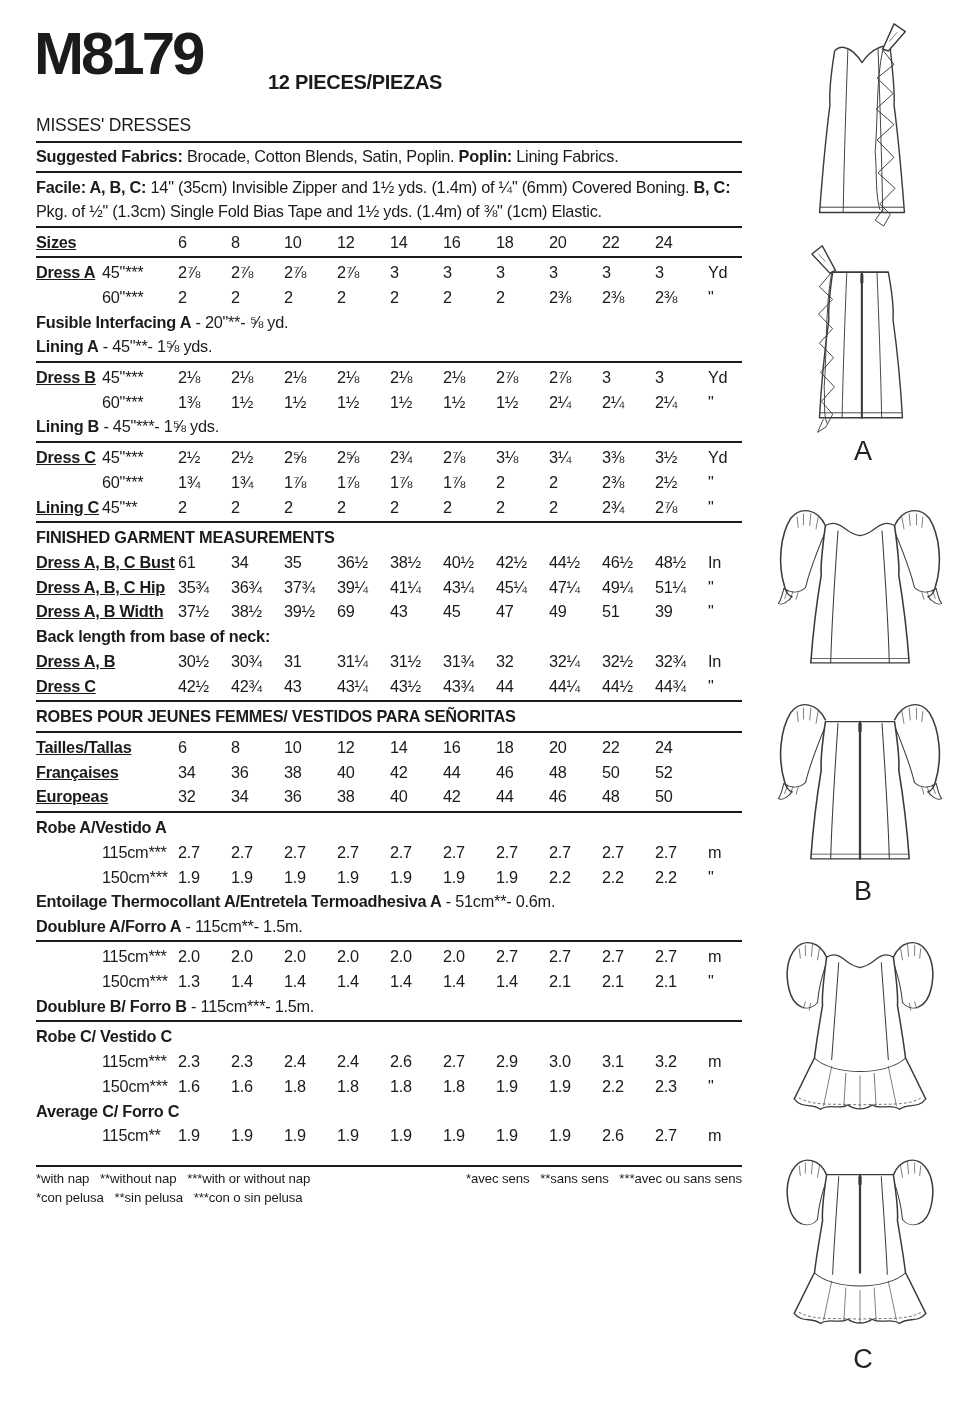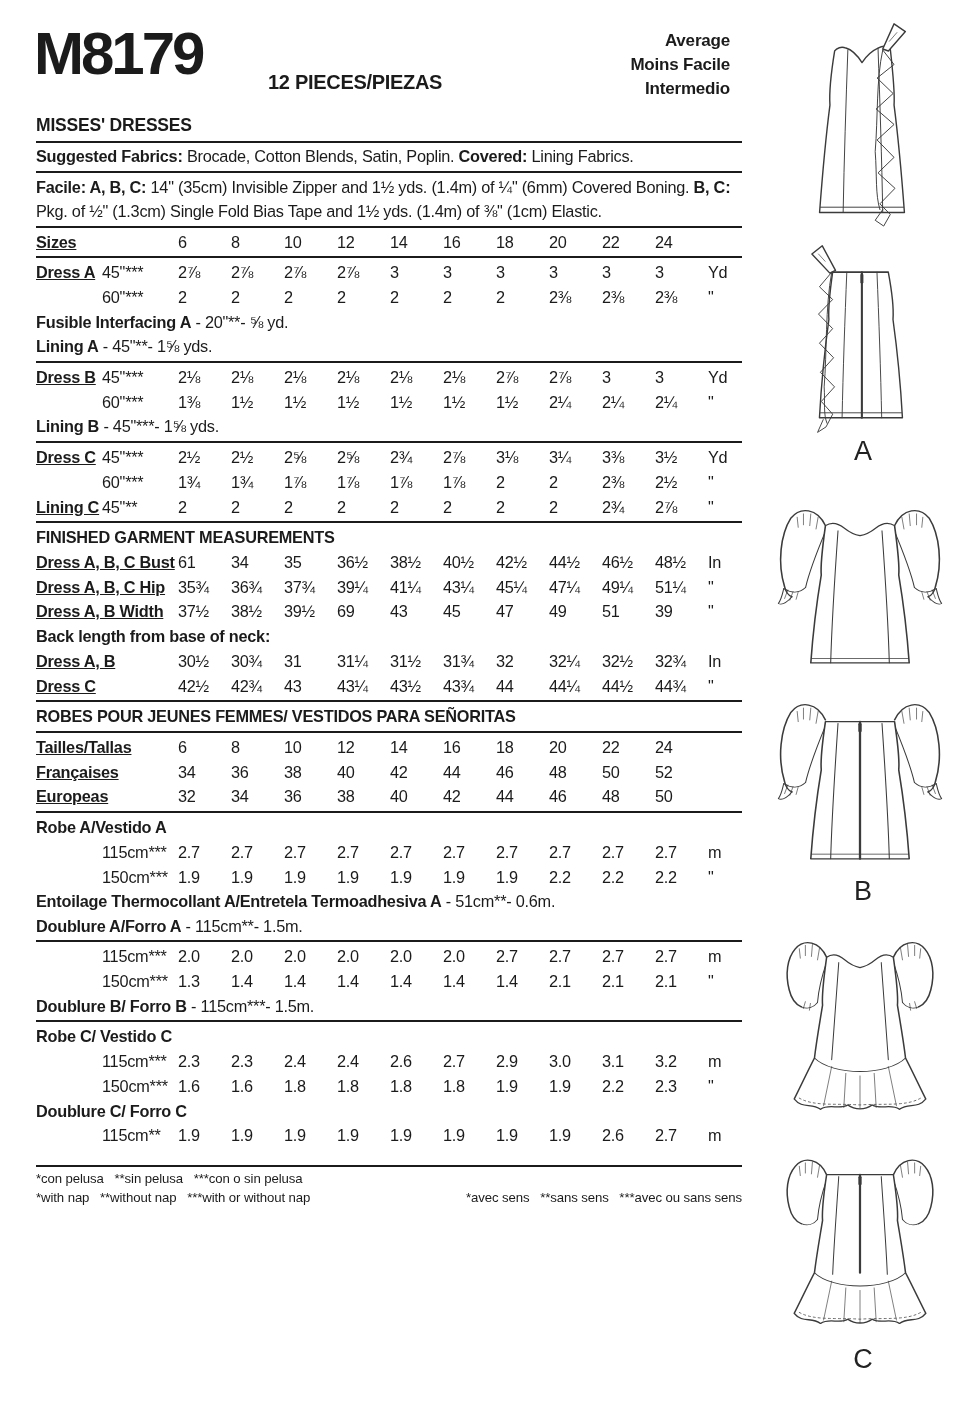--- a/index.html
+++ b/index.html
@@ -7,21 +7,21 @@
   body {
     width: 960px; height: 1402px; position: relative; overflow: hidden;
     font-family: "Liberation Sans", "DejaVu Sans", sans-serif;
     color: #1b1b1b;
   }
   .main { position: absolute; left: 36px; top: 12px; width: 706px; margin-top: 13px; }
   .topline { position: relative; height: 90px; }
   .pnum { position: absolute; left: -2px; top: -6px; font-size: 60px; font-weight: 800; letter-spacing: -3px; }
   .pieces { position: absolute; left: 232px; top: 46px; font-size: 20px; font-weight: 700; letter-spacing: -0.3px; }
   .difficulty { position: absolute; right: 12px; top: 4px; text-align: right; font-weight: 700; font-size: 17px; line-height: 24px; letter-spacing: -0.2px; }
-  .category { font-size: 17.5px; font-weight: 700; letter-spacing: -0.2px; padding-bottom: 5px; border-bottom: 2.4px solid #1b1b1b; }
+  .category { font-size: 17.5px; font-weight: 400; letter-spacing: -0.2px; padding-bottom: 5px; border-bottom: 2.4px solid #1b1b1b; }
   .lines { padding-top: 1px; }
   .seg { font-size: 16.3px; line-height: 24.5px; letter-spacing: -0.25px; }
   .seg .b { font-weight: 700; }
   .trow { display: grid; grid-template-columns: 66px 76px repeat(10, 53px) 34px; font-size: 16.3px; line-height: 24.8px; letter-spacing: -0.25px; }
   .c-label { font-weight: 700; white-space: nowrap; text-decoration: underline; }
   .c-label.merge { grid-column: 1 / 3; }
   .c-sub, .c-val, .c-unit { white-space: nowrap; }
   .rule { border-top: 2.4px solid #1b1b1b; margin: 2px 0; }
   .space { height: 15px; }
   .footline { display: flex; justify-content: space-between; font-size: 13.2px; line-height: 19px; letter-spacing: -0.1px; }
@@ -37,29 +37,24 @@
   svg .pull { stroke-width: 3.2; }
   svg .dash { stroke-width: 0.8; stroke-dasharray: 2 3; }
 </style>
 </head>
 <body>
 
 <div class="main">
   <div class="topline">
     <div class="pnum">M8179</div>
     <div class="pieces">12 PIECES/PIEZAS</div>
-    <div class="difficulty">
-      <div>Average</div>
-      <div>Moins Facile</div>
-      <div>Intermedio</div>
-    </div>
   </div>
   <div class="category">MISSES' DRESSES</div>
   <div class="lines">
-      <div class="seg"><span class="b">Suggested Fabrics: </span><span class="">Brocade, Cotton Blends, Satin, Poplin. </span><span class="b">Covered: </span><span class="">Lining Fabrics.</span></div>
+      <div class="seg"><span class="b">Suggested Fabrics: </span><span class="">Brocade, Cotton Blends, Satin, Poplin. </span><span class="b">Poplin: </span><span class="">Lining Fabrics.</span></div>
       <div class="rule"></div>
       <div class="seg"><span class="b">Facile: A, B, C: </span><span class="">14" (35cm) Invisible Zipper and 1½ yds. (1.4m) of ¼" (6mm) Covered Boning. </span><span class="b">B, C: </span><span class="">Pkg. of ½" (1.3cm) Single Fold Bias Tape and 1½ yds. (1.4m) of ⅜" (1cm) Elastic.</span></div>
       <div class="rule"></div>
       <div class="trow">
         <div class="c-label merge">Sizes</div>
         <div class="c-val">6</div>
         <div class="c-val">8</div>
         <div class="c-val">10</div>
         <div class="c-val">12</div>
         <div class="c-val">14</div>
@@ -390,45 +385,45 @@
         <div class="c-val">1.8</div>
         <div class="c-val">1.8</div>
         <div class="c-val">1.8</div>
         <div class="c-val">1.8</div>
         <div class="c-val">1.9</div>
         <div class="c-val">1.9</div>
         <div class="c-val">2.2</div>
         <div class="c-val">2.3</div>
         <div class="c-unit">"</div>
       </div>
-      <div class="seg"><span class="b">Doublure C/ Forro C</span></div>
+      <div class="seg"><span class="b">Average C/ Forro C</span></div>
       <div class="trow">
         <div class="c-label"></div>
         <div class="c-sub">115cm**</div>
         <div class="c-val">1.9</div>
         <div class="c-val">1.9</div>
         <div class="c-val">1.9</div>
         <div class="c-val">1.9</div>
         <div class="c-val">1.9</div>
         <div class="c-val">1.9</div>
         <div class="c-val">1.9</div>
         <div class="c-val">1.9</div>
         <div class="c-val">2.6</div>
         <div class="c-val">2.7</div>
         <div class="c-unit">m</div>
       </div>
       <div class="space"></div>
       <div class="rule"></div>
+      <div class="footline">
+        <span>*with nap   **without nap   ***with or without nap</span>
+        <span>*avec sens   **sans sens   ***avec ou sans sens</span>
+      </div>
       <div class="footline">
         <span>*con pelusa   **sin pelusa   ***con o sin pelusa</span>
         <span></span>
-      </div>
-      <div class="footline">
-        <span>*with nap   **without nap   ***with or without nap</span>
-        <span>*avec sens   **sans sens   ***avec ou sans sens</span>
       </div>
     </div>
 </div>
 
 <div class="figures">
 
   <svg style="left:28px;top:20px" width="132" height="208" viewBox="0 0 140 215" preserveAspectRatio="none">
     <path class="fill" d="M41,32 C37,56 35,74 36,88 C32,118 28,160 25,199 L115,199 C112,160 108,118 104,88 C105,74 103,56 100,30 C96,26 91,27 87,29 C80,32 74,38 70,44 C66,38 60,31 53,29 C48,27 43,29 41,32 Z"></path>
     <path class="thin" d="M55,31 C53,85 51,145 50,199"></path>
     <path class="thin" d="M87,29 C89,85 91,145 92,199"></path>

